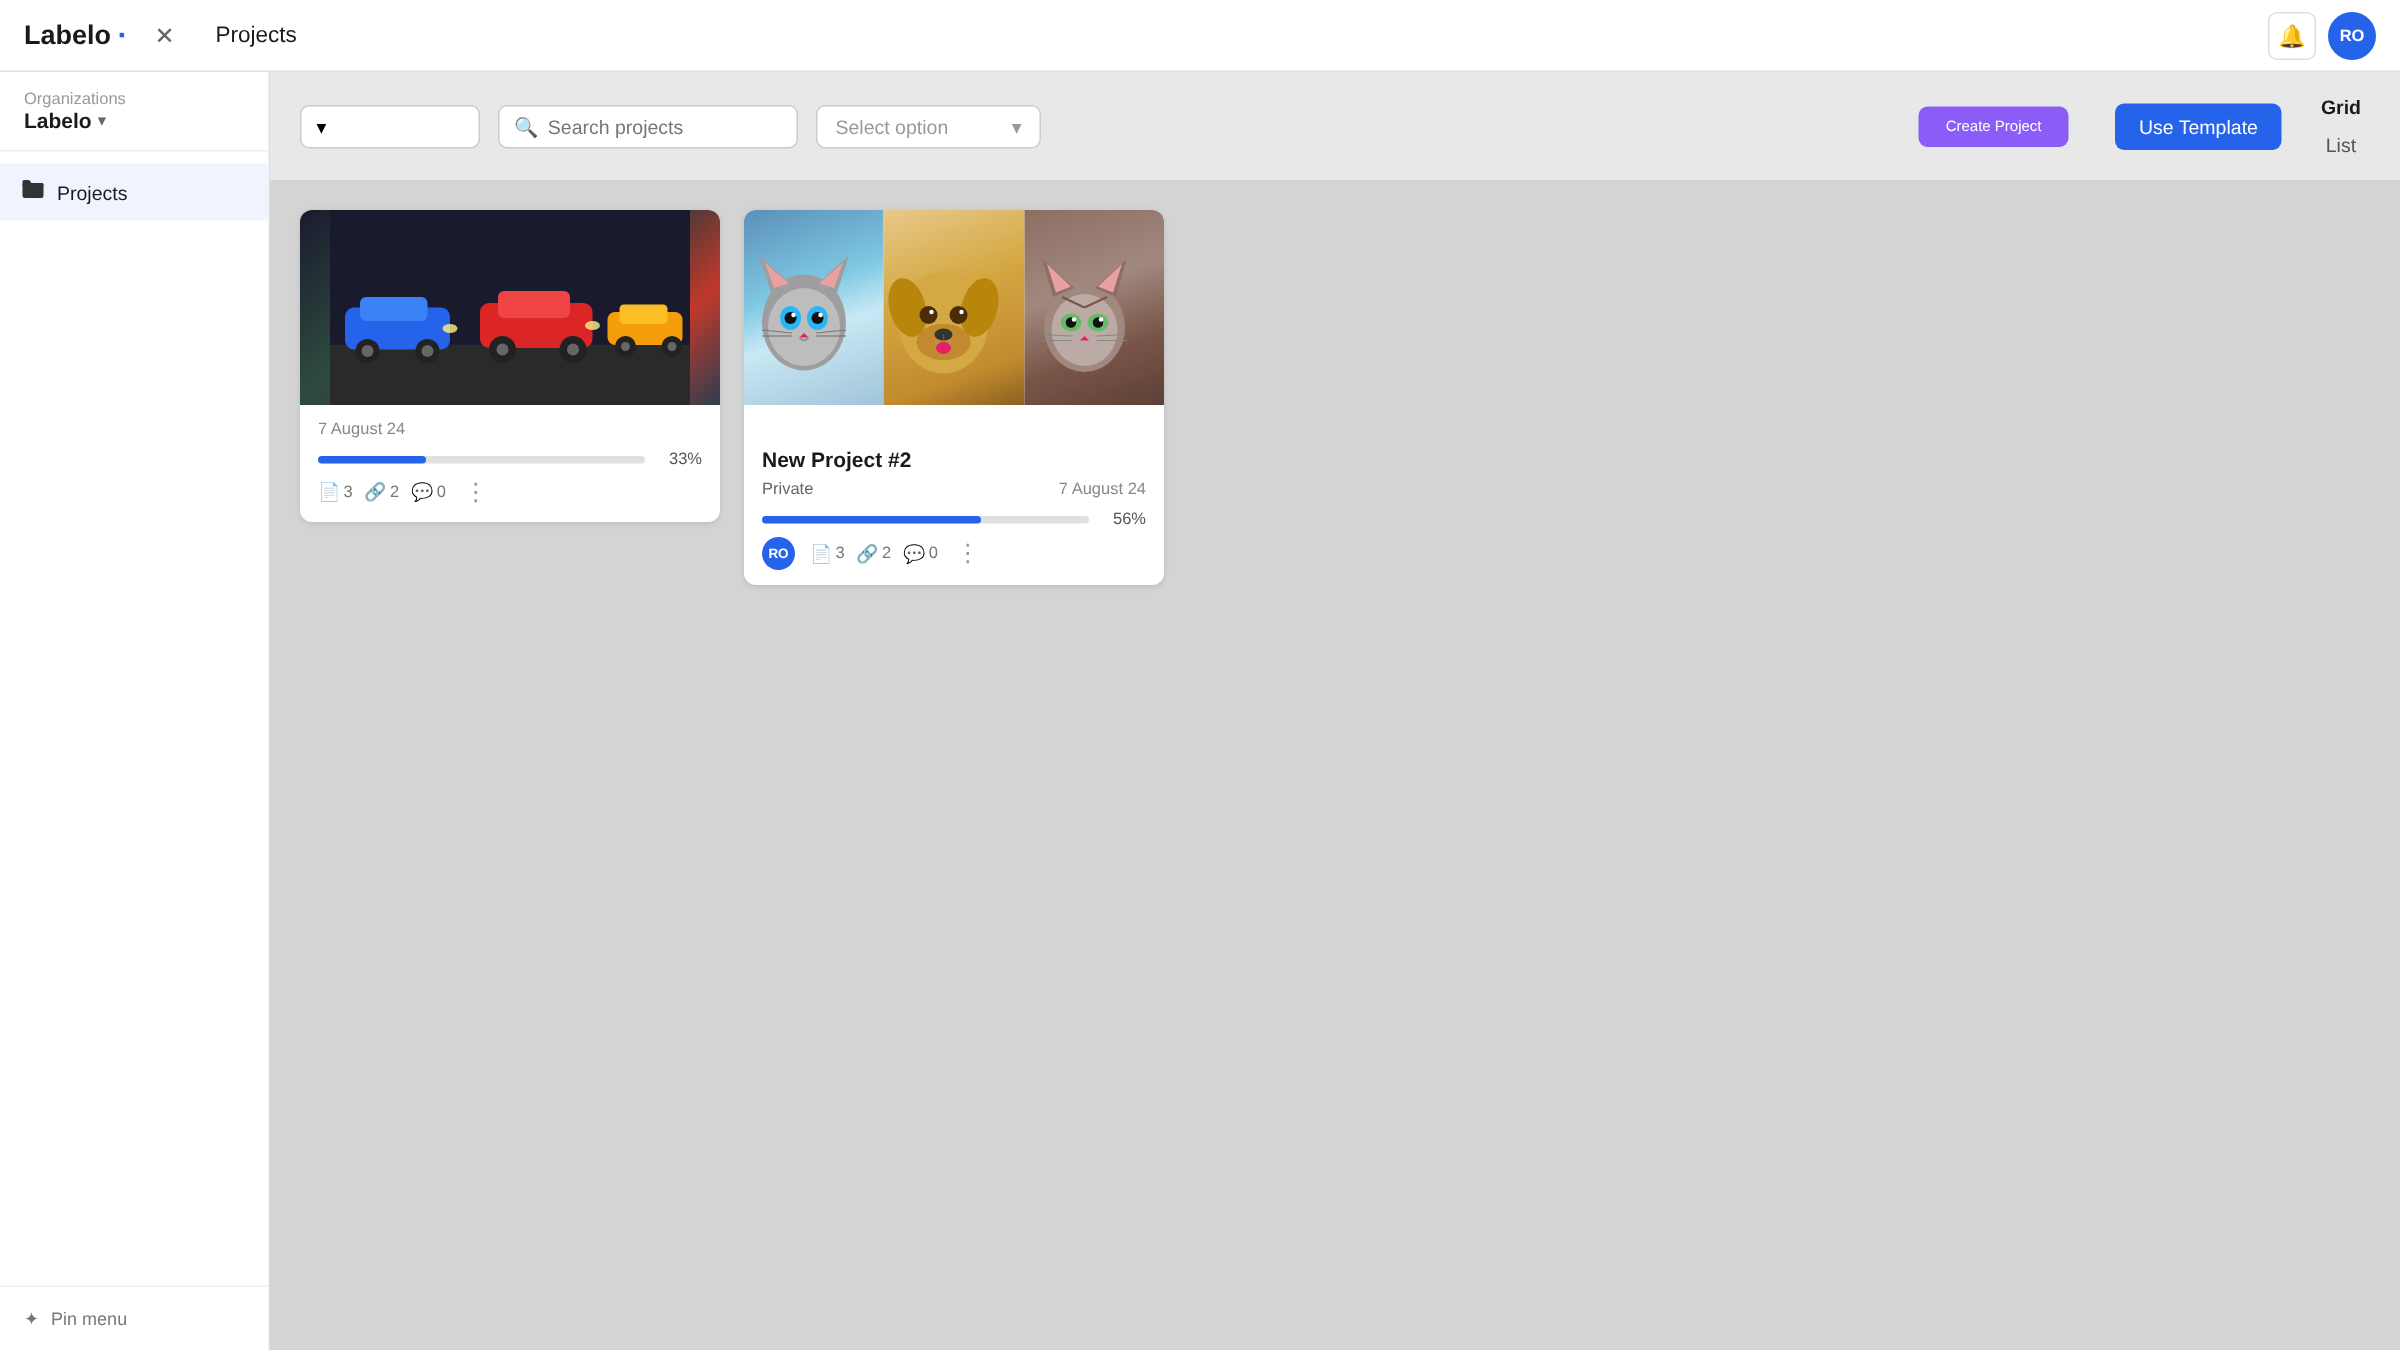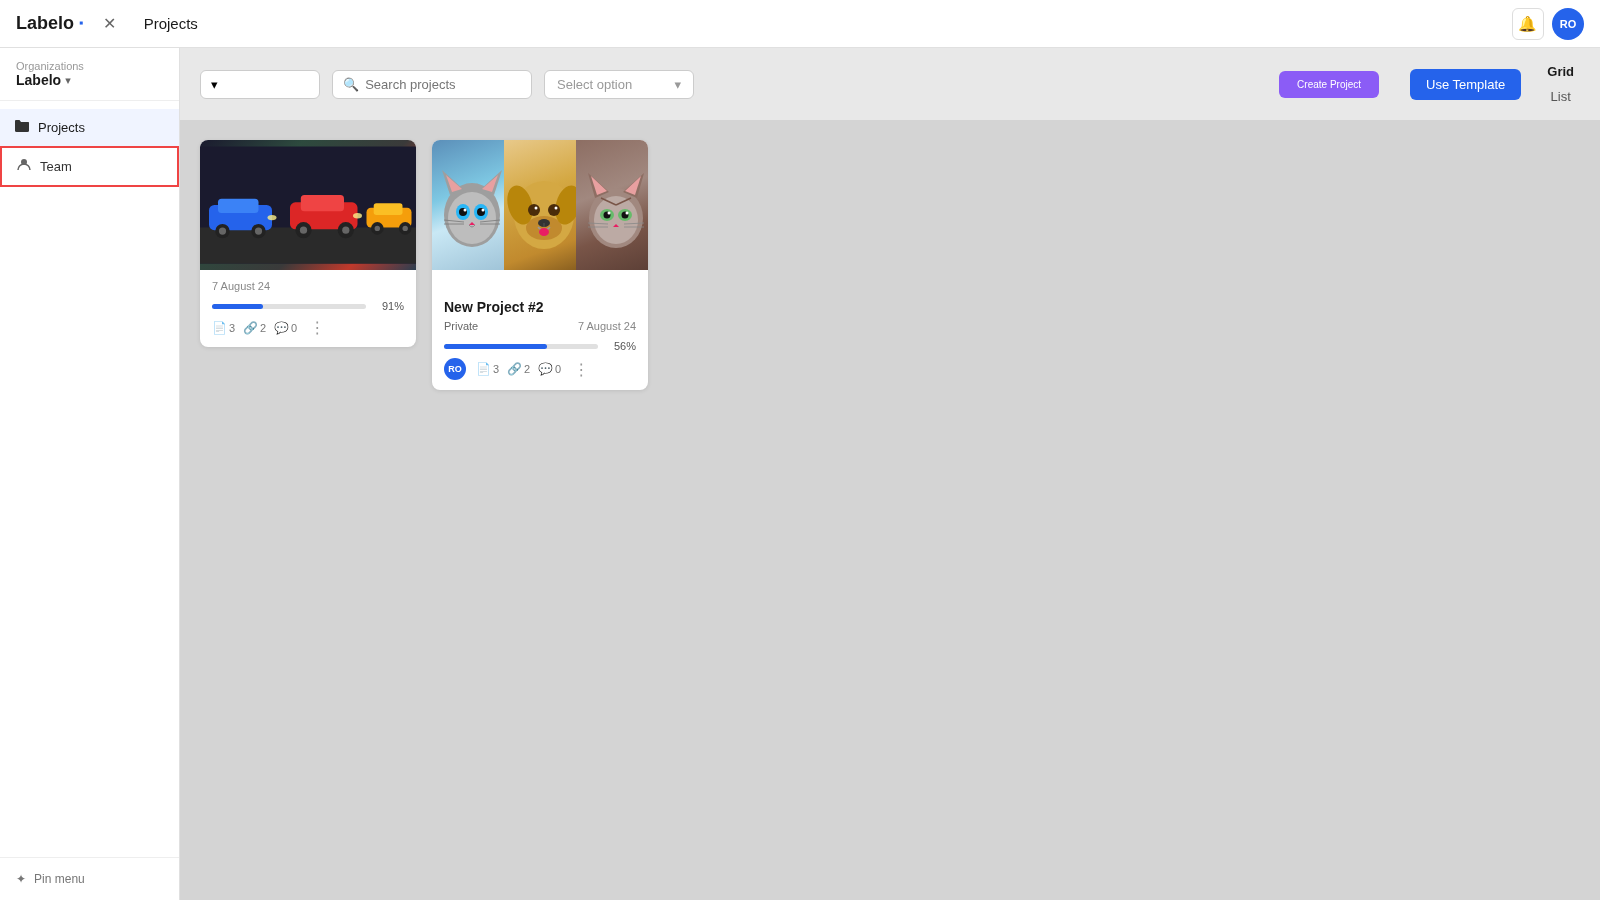--- a/index.html
+++ b/index.html
@@ -236,21 +236,21 @@
       display: flex;
       gap: 16px;
       flex-wrap: wrap;
       align-items: flex-start;
     }
 
     
     .project-card {
       background: #fff;
       border-radius: 8px;
-      width: 216px;
+      width: 280px;
       overflow: hidden;
       box-shadow: 0 1px 4px rgba(0,0,0,0.1);
       cursor: pointer;
     }
     .card-thumbnail {
       width: 100%;
       height: 130px;
       overflow: hidden;
       position: relative;
     }
@@ -400,29 +400,20 @@
     <nav class="sidebar-nav">
       <div class="sidebar-item active">
         <span class="sidebar-icon">
           <svg width="16" height="16" viewBox="0 0 16 16" fill="none">
             <rect x="1" y="4" width="14" height="10" rx="1.5" fill="#333"></rect>
             <path d="M1 6h14V5a1 1 0 00-1-1H7L5.5 2H2a1 1 0 00-1 1v3z" fill="#333"></path>
           </svg>
         </span>
         <span>Projects</span>
       </div>
-      <div class="sidebar-item selected-outline">
-        <span class="sidebar-icon">
-          <svg width="16" height="16" viewBox="0 0 16 16" fill="none">
-            <circle cx="8" cy="5" r="3" fill="#666"></circle>
-            <path d="M2 13c0-3.3 2.7-6 6-6s6 2.7 6 6" stroke="#666" stroke-width="1.5" fill="none"></path>
-          </svg>
-        </span>
-        <span>Team</span>
-      </div>
     </nav>
 
     <div class="sidebar-pin">
       <span>✦</span>
       <span>Pin menu</span>
     </div>
   </div>
 
   <div class="content">
 
@@ -485,21 +476,21 @@
           </div>
         </div>
         <div class="card-body">
           <div class="card-meta">
             <span>7 August 24</span>
           </div>
           <div class="card-progress-row">
             <div class="progress-bar-wrap">
               <div class="progress-bar-fill" style="width:33%"></div>
             </div>
-            <span class="progress-pct">91%</span>
+            <span class="progress-pct">33%</span>
           </div>
           <div class="card-footer">
             <div class="card-stats">
               <span class="stat-item">
                 <span class="stat-icon">📄</span>
                 <span>3</span>
               </span>
               <span class="stat-item">
                 <span class="stat-icon">🔗</span>
                 <span>2</span>

